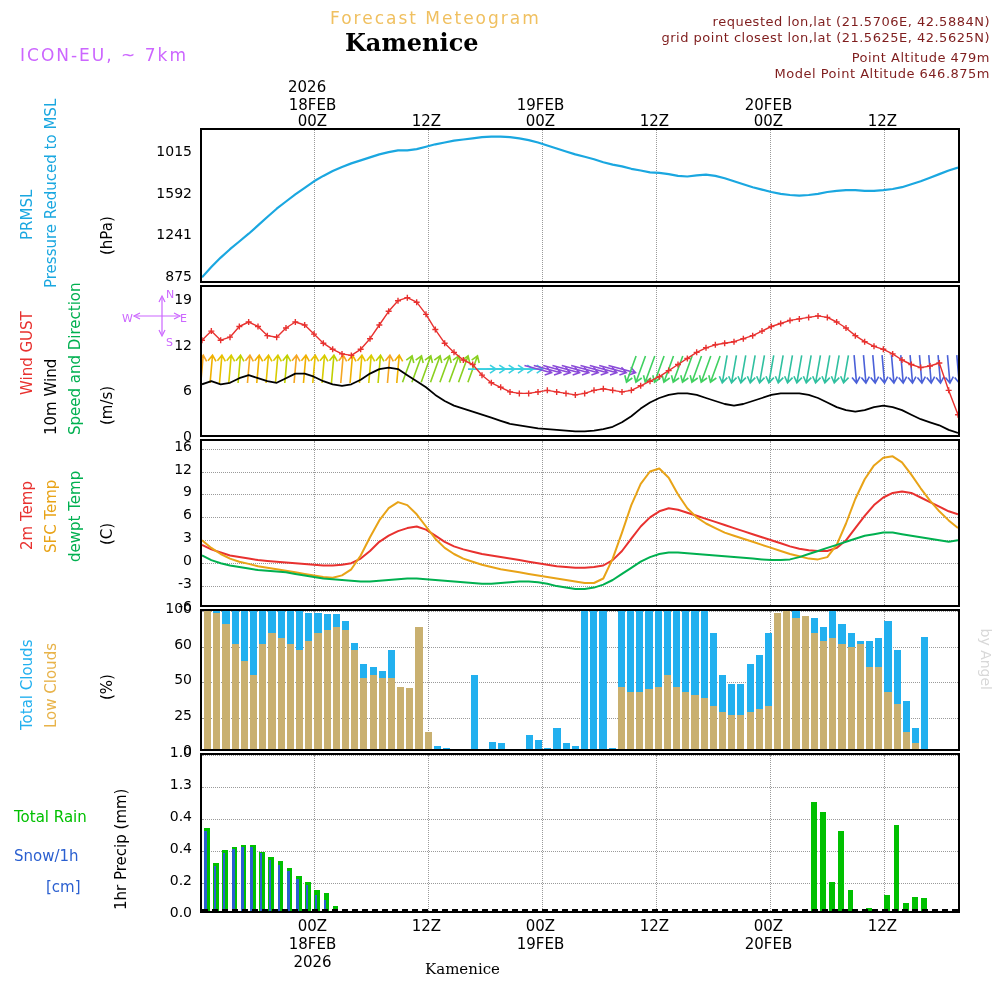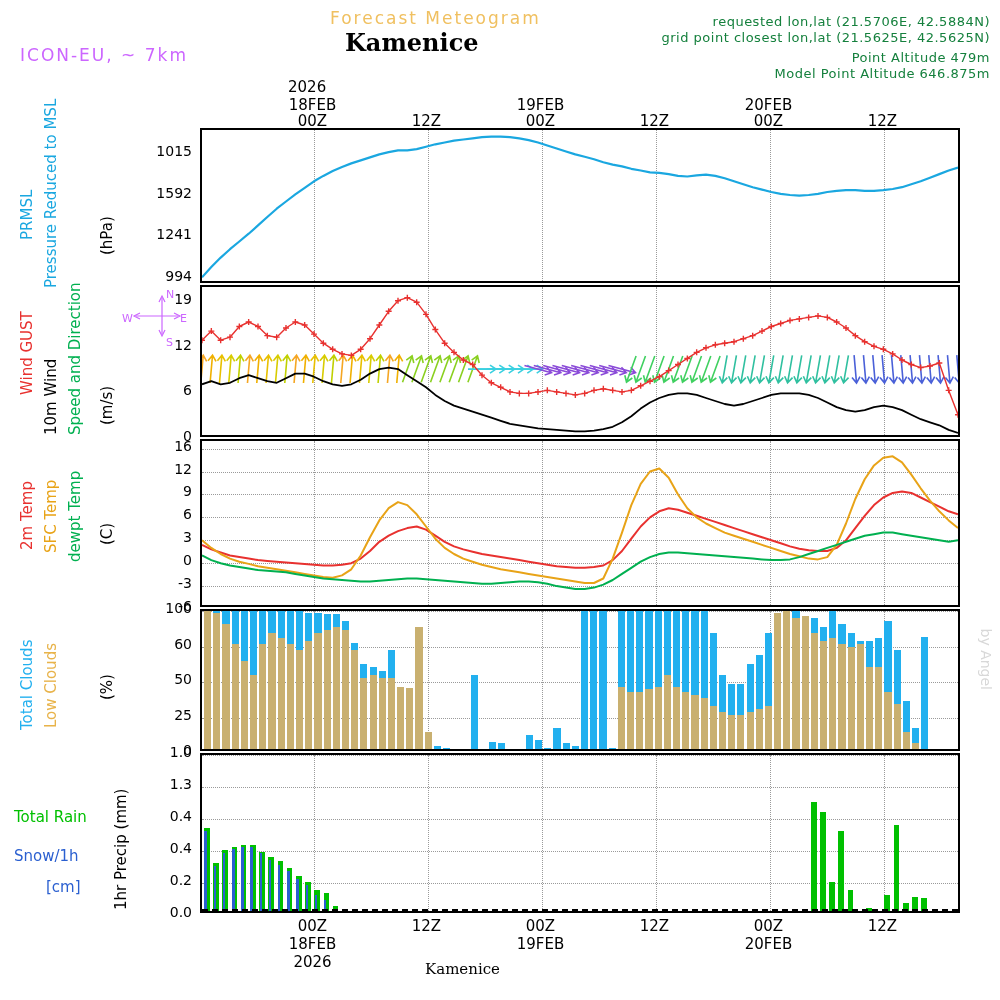--- a/index.html
+++ b/index.html
@@ -3,21 +3,21 @@
 <meta charset="utf-8">
 <style>
   html,body{margin:0;padding:0;background:#ffffff;}
   body{width:1000px;height:1000px;position:relative;font-family:"DejaVu Sans",sans-serif;overflow:hidden;}
   .abs{position:absolute;}
   .nowrap{white-space:nowrap;}
   
   #hdr-forecast{left:330px;top:8px;font-size:17px;letter-spacing:2px;color:#f0c060;}
   #hdr-title{left:345px;top:28px;font-size:24px;font-weight:bold;color:#000;font-family:"DejaVu Serif",serif;}
   #hdr-model{left:20px;top:45px;font-size:17px;letter-spacing:2px;color:#cc66ff;}
-  .hdr-right{right:10px;font-size:13px;color:#15803d;text-align:right;letter-spacing:0.5px;}
+  .hdr-right{right:10px;font-size:13px;color:#7f1d1d;text-align:right;letter-spacing:0.5px;}
   #hdr-r1{top:14px;}
   #hdr-r2{top:30px;}
   #hdr-r3{top:50px;}
   #hdr-r4{top:66px;}
   #watermark{right:6px;top:690px;font-size:14px;color:#d8d8d8;transform:rotate(90deg);transform-origin:right top;}
   
   .tlab{position:absolute;font-size:15px;color:#000;text-align:center;font-family:"DejaVu Sans",sans-serif;}
   
   .panel{position:absolute;left:200px;width:760px;border:2px solid #000;box-sizing:border-box;background:#fff;}
   .plotarea{position:absolute;left:0;top:0;right:0;bottom:0;overflow:hidden;}
@@ -699,21 +699,21 @@
     <div class="tlab" style="left: 628.48px; top: 917px; width: 52px;">12Z</div>
     <div class="tlab" style="left: 742.48px; top: 917px; width: 52px;">00Z</div>
     <div class="tlab" style="left: 733.48px; top: 935px; width: 70px;">20FEB</div>
     <div class="tlab" style="left: 856.48px; top: 917px; width: 52px;">12Z</div>
   </div>
 
 <div id="yticks">
     <div class="ytick" style="top: 142.846px; left: 140px; width: 52px; right: auto; text-align: right;">1015</div>
     <div class="ytick" style="top: 184.577px; left: 140px; width: 52px; right: auto; text-align: right;">1592</div>
     <div class="ytick" style="top: 226.308px; left: 140px; width: 52px; right: auto; text-align: right;">1241</div>
-    <div class="ytick" style="top: 268.038px; left: 140px; width: 52px; right: auto; text-align: right;">994</div>
+    <div class="ytick" style="top: 268.038px; left: 140px; width: 52px; right: auto; text-align: right;">875</div>
     <div class="ytick" style="top: 291.2px; left: 140px; width: 52px; right: auto; text-align: right;">19</div>
     <div class="ytick" style="top: 336.8px; left: 140px; width: 52px; right: auto; text-align: right;">12</div>
     <div class="ytick" style="top: 382.4px; left: 140px; width: 52px; right: auto; text-align: right;">6</div>
     <div class="ytick" style="top: 428px; left: 140px; width: 52px; right: auto; text-align: right;">0</div>
     <div class="ytick" style="top: 437.636px; left: 140px; width: 52px; right: auto; text-align: right;">16</div>
     <div class="ytick" style="top: 460.545px; left: 140px; width: 52px; right: auto; text-align: right;">12</div>
     <div class="ytick" style="top: 483.455px; left: 140px; width: 52px; right: auto; text-align: right;">9</div>
     <div class="ytick" style="top: 506.364px; left: 140px; width: 52px; right: auto; text-align: right;">6</div>
     <div class="ytick" style="top: 529.273px; left: 140px; width: 52px; right: auto; text-align: right;">3</div>
     <div class="ytick" style="top: 552.182px; left: 140px; width: 52px; right: auto; text-align: right;">0</div>

